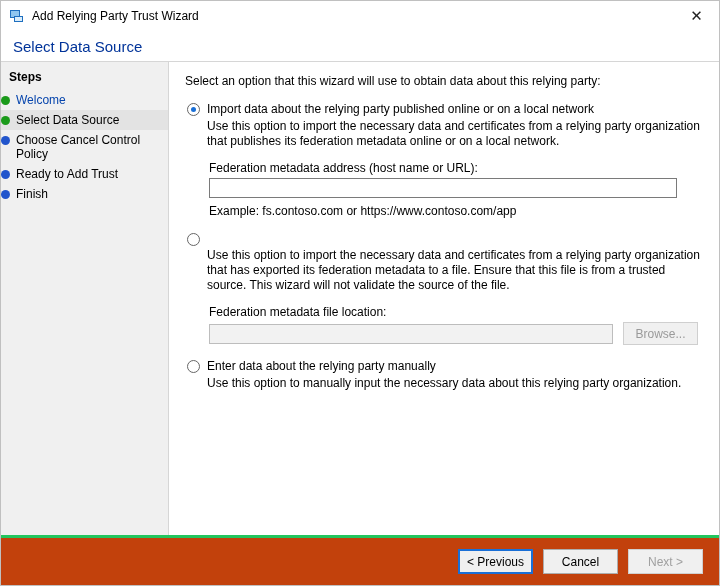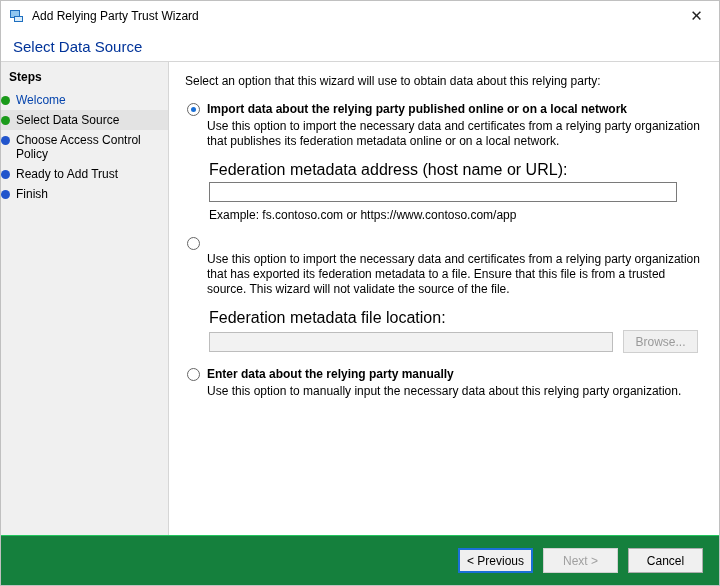--- a/index.html
+++ b/index.html
@@ -124,21 +124,20 @@
     padding: 12px 16px 0 16px;
     position: relative;
   }
   .intro { margin: 0 0 14px 0; font-size: 12px; }
 
   .option-group { margin: 0; }
   .radio-row {
     display: flex;
     align-items: flex-start;
     margin-bottom: 2px;
-    font-weight: bold;
   }
   .radio {
     width: 13px;
     height: 13px;
     border-radius: 50%;
     border: 1px solid #666;
     background: #fff;
     margin: 1px 7px 0 2px;
     flex: 0 0 13px;
     position: relative;
@@ -156,21 +155,21 @@
   }
   .radio-label { font-size: 12px; line-height: 15px; }
   .desc {
     margin: 2px 0 0 22px;
     font-size: 12px;
     line-height: 15px;
     max-width: 500px;
   }
   .field-label {
     margin: 12px 0 3px 24px;
-    font-size: 16px;
+    font-size: 12px;
   }
   .textbox {
     margin-left: 24px;
     height: 20px;
     box-sizing: border-box;
     border: 1px solid #7a7a7a;
     background: #ffffff;
     width: 468px;
   }
   .textbox.disabled {
@@ -198,22 +197,22 @@
     font-size: 12px;
     display: flex;
     align-items: center;
     justify-content: center;
   }
   .spacer-lg { height: 14px; }
 
   
   .footer {
     flex: 0 0 50px;
-    background: #15803d;
-    border-top: 1px solid #22c55e;
+    background: #c2410c;
+    border-top: 3px solid #22c55e;
     display: flex;
     align-items: center;
     justify-content: flex-end;
     padding-right: 16px;
     box-sizing: border-box;
     text-align: right;
   }
   .btn {
     width: 75px;
     height: 25px;
@@ -269,21 +268,21 @@
         <span class="step-label link">Welcome</span>
       </div>
 
       <div class="step selected">
         <span class="bullet done"></span>
         <span class="step-label">Select Data Source</span>
       </div>
 
       <div class="step">
         <span class="bullet todo"></span>
-        <span class="step-label">Choose Access Control Policy</span>
+        <span class="step-label">Choose Cancel Control Policy</span>
       </div>
 
       <div class="step">
         <span class="bullet todo"></span>
         <span class="step-label">Ready to Add Trust</span>
       </div>
 
       <div class="step">
         <span class="bullet todo"></span>
         <span class="step-label">Finish</span>
@@ -325,17 +324,17 @@
           <span class="radio"></span>
           <span class="radio-label">Enter data about the relying party manually</span>
         </div>
         <div class="desc">Use this option to manually input the necessary data about this relying party organization.</div>
       </div>
     </div>
   </div>
 
   <div class="footer">
     <div class="btn primary">&lt; Previous</div>
+    <div class="btn">Cancel</div>
     <div class="btn disabled">Next &gt;</div>
-    <div class="btn">Cancel</div>
   </div>
 
 </div>
 
 </body></html>

